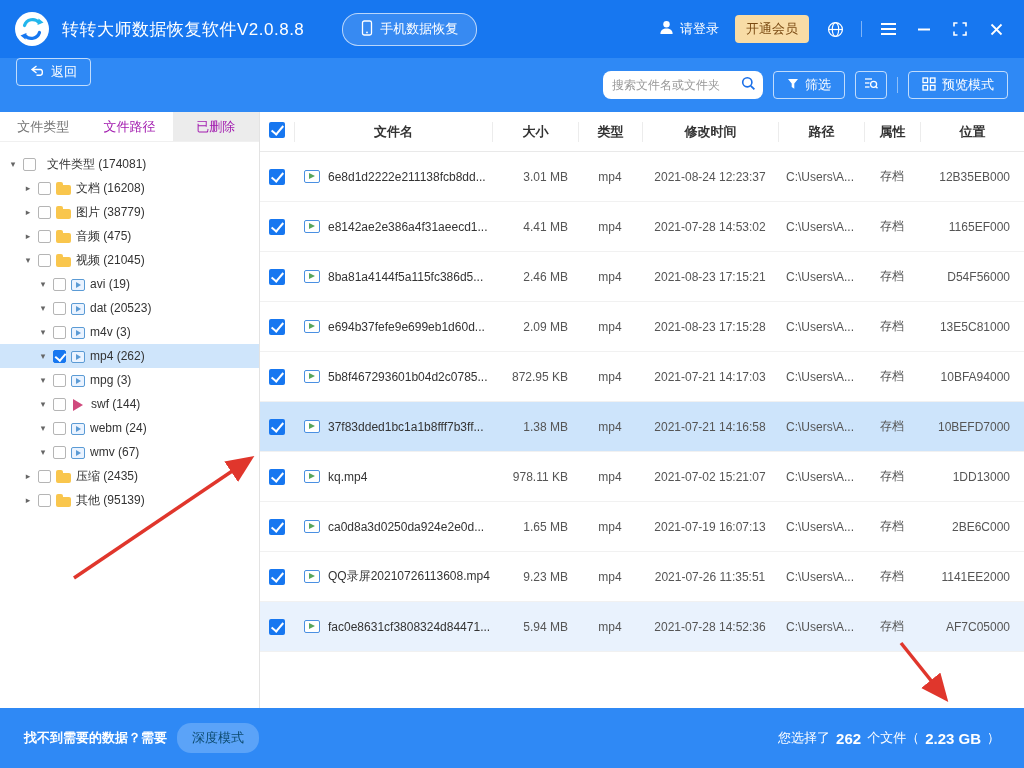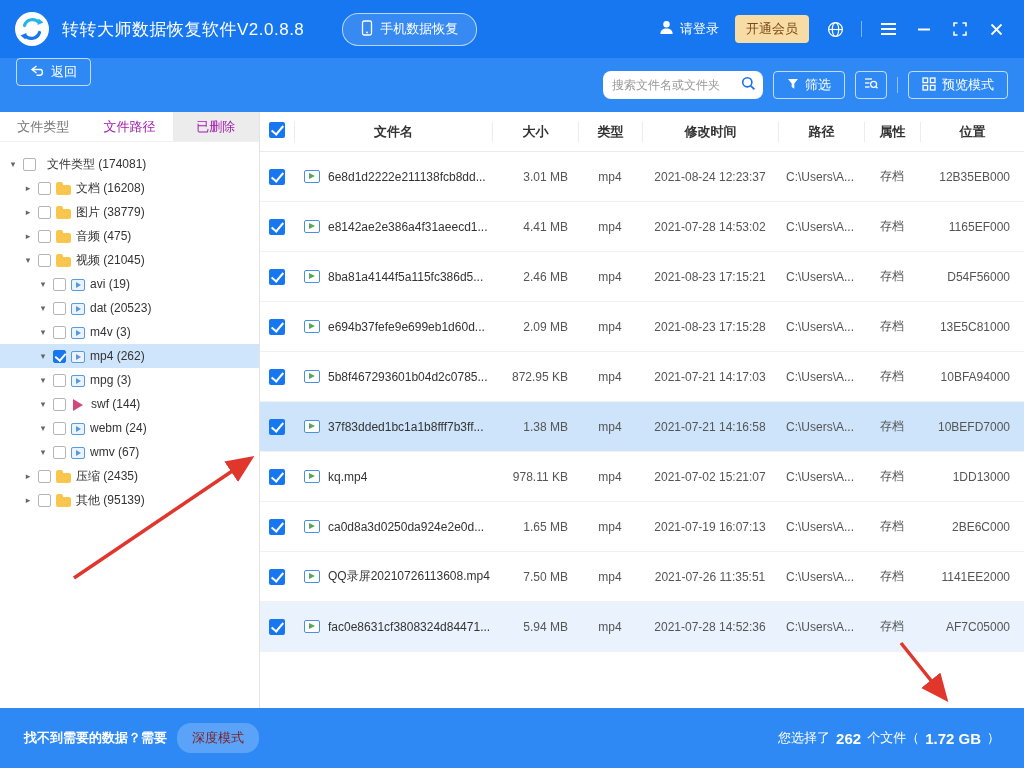--- a/index.html
+++ b/index.html
@@ -93,21 +93,21 @@
   .cell-size { text-align:right; padding-right:10px; }
   .cell-type { text-align:center; }
   .cell-time { text-align:center; }
   .cell-path { text-align:left; padding-left:8px; white-space:nowrap; overflow:hidden; }
   .cell-attr { text-align:center; }
   .cell-loc { text-align:right; padding-right:14px; }
 
   
   .footer { height:60px; flex:0 0 auto; background:#2f89f5; color:#fff; display:flex; align-items:center; padding:0 24px; }
   .footer-left { display:flex; align-items:center; font-size:13px; font-weight:bold; }
-  .deep-btn { background:#5ba3f8; border-radius:14px; padding:6px 15px; font-size:13px; margin-left:10px; color:#7f1d1d; font-weight:normal; }
+  .deep-btn { background:#5ba3f8; border-radius:14px; padding:6px 15px; font-size:13px; margin-left:10px; color:#0c4a6e; font-weight:normal; }
   .footer-right { margin-left:auto; display:flex; align-items:center; gap:6px; font-size:13px; }
   .sel-strong { font-weight:bold; font-size:15px; }
   .recover-btn { background:#6aaef9; border:1px solid #c6defc; border-radius:17px; width:98px; height:33px; font-size:14px; color:#fff; margin-left:14px; }
 
   
   .anno { position:absolute; left:0; top:0; pointer-events:none; z-index:50; }
 </style>
 </head>
 <body>
 
@@ -471,21 +471,21 @@
     <div class="cell-loc">2BE6C000</div>
   </div>
           <div class="trow">
     <div class="cell-check">
               <span class="row-cb"></span>
             </div>
     <div class="cell-name">
       <span class="file-icon"></span>
       <span>QQ录屏20210726113608.mp4</span>
     </div>
-    <div class="cell-size">7.50 MB</div>
+    <div class="cell-size">9.23 MB</div>
     <div class="cell-type">mp4</div>
     <div class="cell-time">2021-07-26 11:35:51</div>
     <div class="cell-path">C:\Users\A...</div>
     <div class="cell-attr">存档</div>
     <div class="cell-loc">1141EE2000</div>
   </div>
           <div class="trow hover">
     <div class="cell-check">
               <span class="row-cb"></span>
             </div>
@@ -506,21 +506,21 @@
 
   <footer class="footer">
     <div class="footer-left">
       <span>找不到需要的数据？需要</span>
       <button class="deep-btn">深度模式</button>
     </div>
     <div class="footer-right">
       <span>您选择了</span>
       <span class="sel-strong">262</span>
       <span>个文件（</span>
-      <span class="sel-strong">1.72 GB</span>
+      <span class="sel-strong">2.23 GB</span>
       <span>）</span>
     </div>
   </footer>
 
   <svg class="anno" width="1024" height="768">
     <defs>
       <marker id="ah" markerWidth="9" markerHeight="8" refX="6.5" refY="3.5" orient="auto">
         <path d="M0,0 L8,3.5 L0,7 Z" fill="#e0362c"></path>
       </marker>
     </defs>

